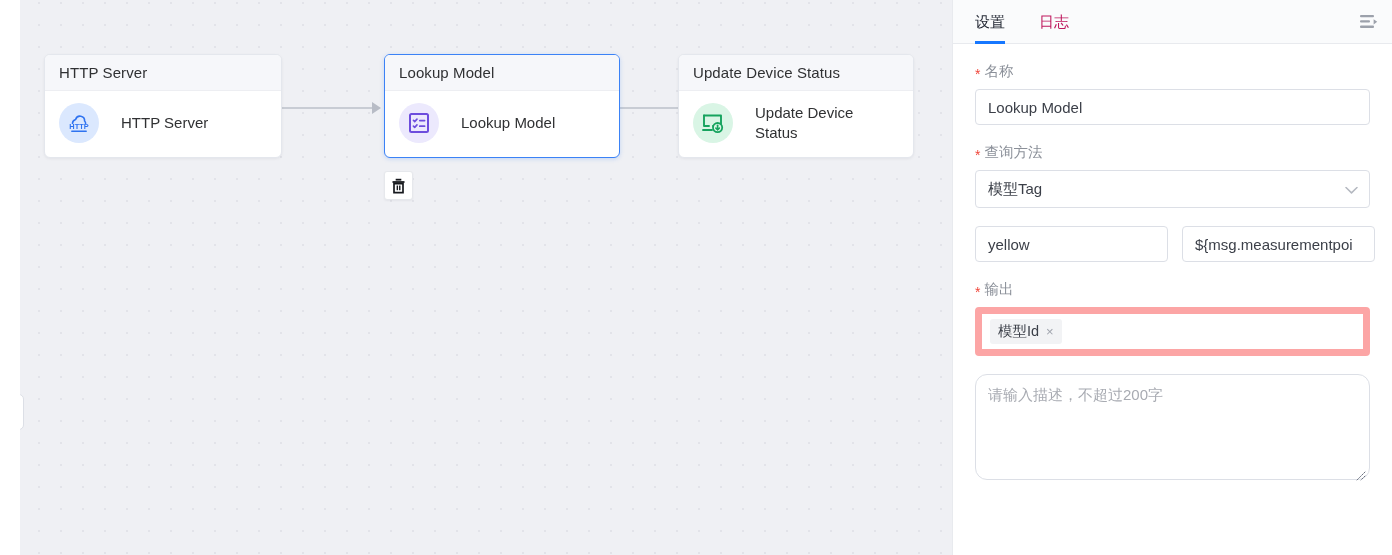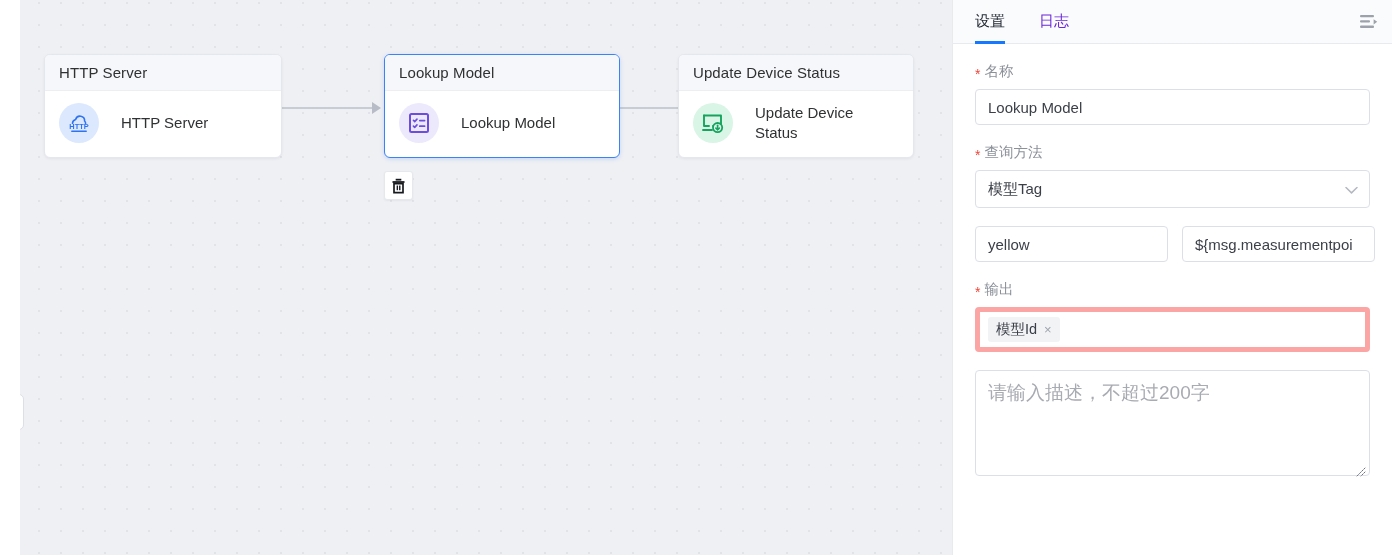--- a/index.html
+++ b/index.html
@@ -111,31 +111,31 @@
     width: 440px; height: 555px;
     background: #ffffff;
     border-left: 1px solid #e8eaee;
     display: flex; flex-direction: column;
   }
   .panel-tabs {
     position: relative;
     height: 44px;
     background: #fafbfc;
     border-bottom: 1px solid #e8eaee;
-    display: flex; align-items: center;
+    display: flex; 
     padding-left: 22px;
     gap: 34px;
   }
   .tab {
     position: relative;
     font-size: 15px;
     height: 44px;
     display: flex; align-items: center;
     cursor: pointer;
-    color: #6d28d9;
+    color: #be185d;
   }
   .tab.active { color: #1f2430; }
   .tab.active:after {
     content: "";
     position: absolute;
     left: 0; right: 0; bottom: 0;
     height: 3px;
     background: #1677ff;
   }
   .panel-tool {
@@ -191,44 +191,44 @@
     position: absolute; right: 11px; top: 50%;
     transform: translateY(-50%);
   }
 
   .pair-row { display: flex; gap: 14px; }
   .pair-row .input { width: 193px; }
 
   .tagbox {
     width: 100%;
     min-height: 38px;
-    border: 5px solid #fca5a5;
+    border: 7px solid #fca5a5;
     border-radius: 4px;
     background: #fff;
     padding: 5px 8px;
     display: flex; align-items: center; gap: 6px; flex-wrap: wrap;
   }
   .tag {
     display: inline-flex; align-items: center; gap: 7px;
     background: #f2f3f5;
     border-radius: 3px;
     padding: 3px 8px;
     font-size: 14.5px;
     color: #3b3f48;
   }
   .tag-x { color: #a0a4ad; font-size: 13px; cursor: pointer; line-height: 1; }
 
   .textarea-wrap { position: relative; }
   .textarea {
     width: 100%;
     height: 106px;
     border: 1px solid #dcdfe6;
-    border-radius: 4px;
+    border-radius: 12px;
     background: #fff;
-    font-size: 19px;
+    font-size: 15px;
     color: #3b3f48;
     padding: 9px 12px;
     resize: none;
     font-family: inherit;
     line-height: 1.4;
   }
   .textarea::placeholder { color: #a8abb2; }
   .resize-grip {
     position: absolute;
     right: 4px; bottom: 5px;

